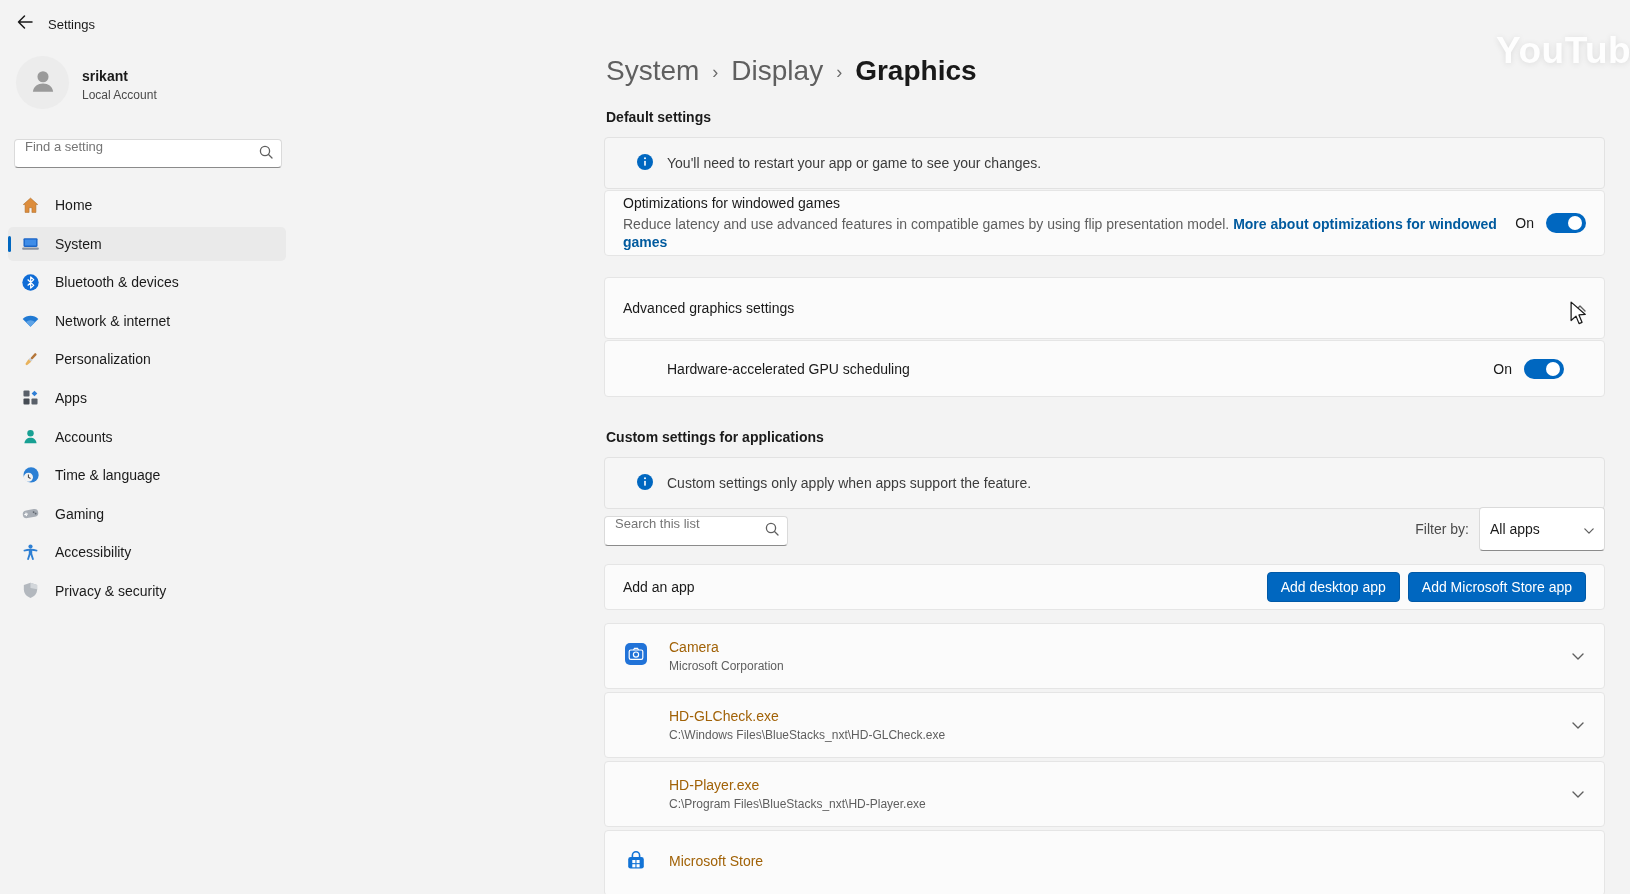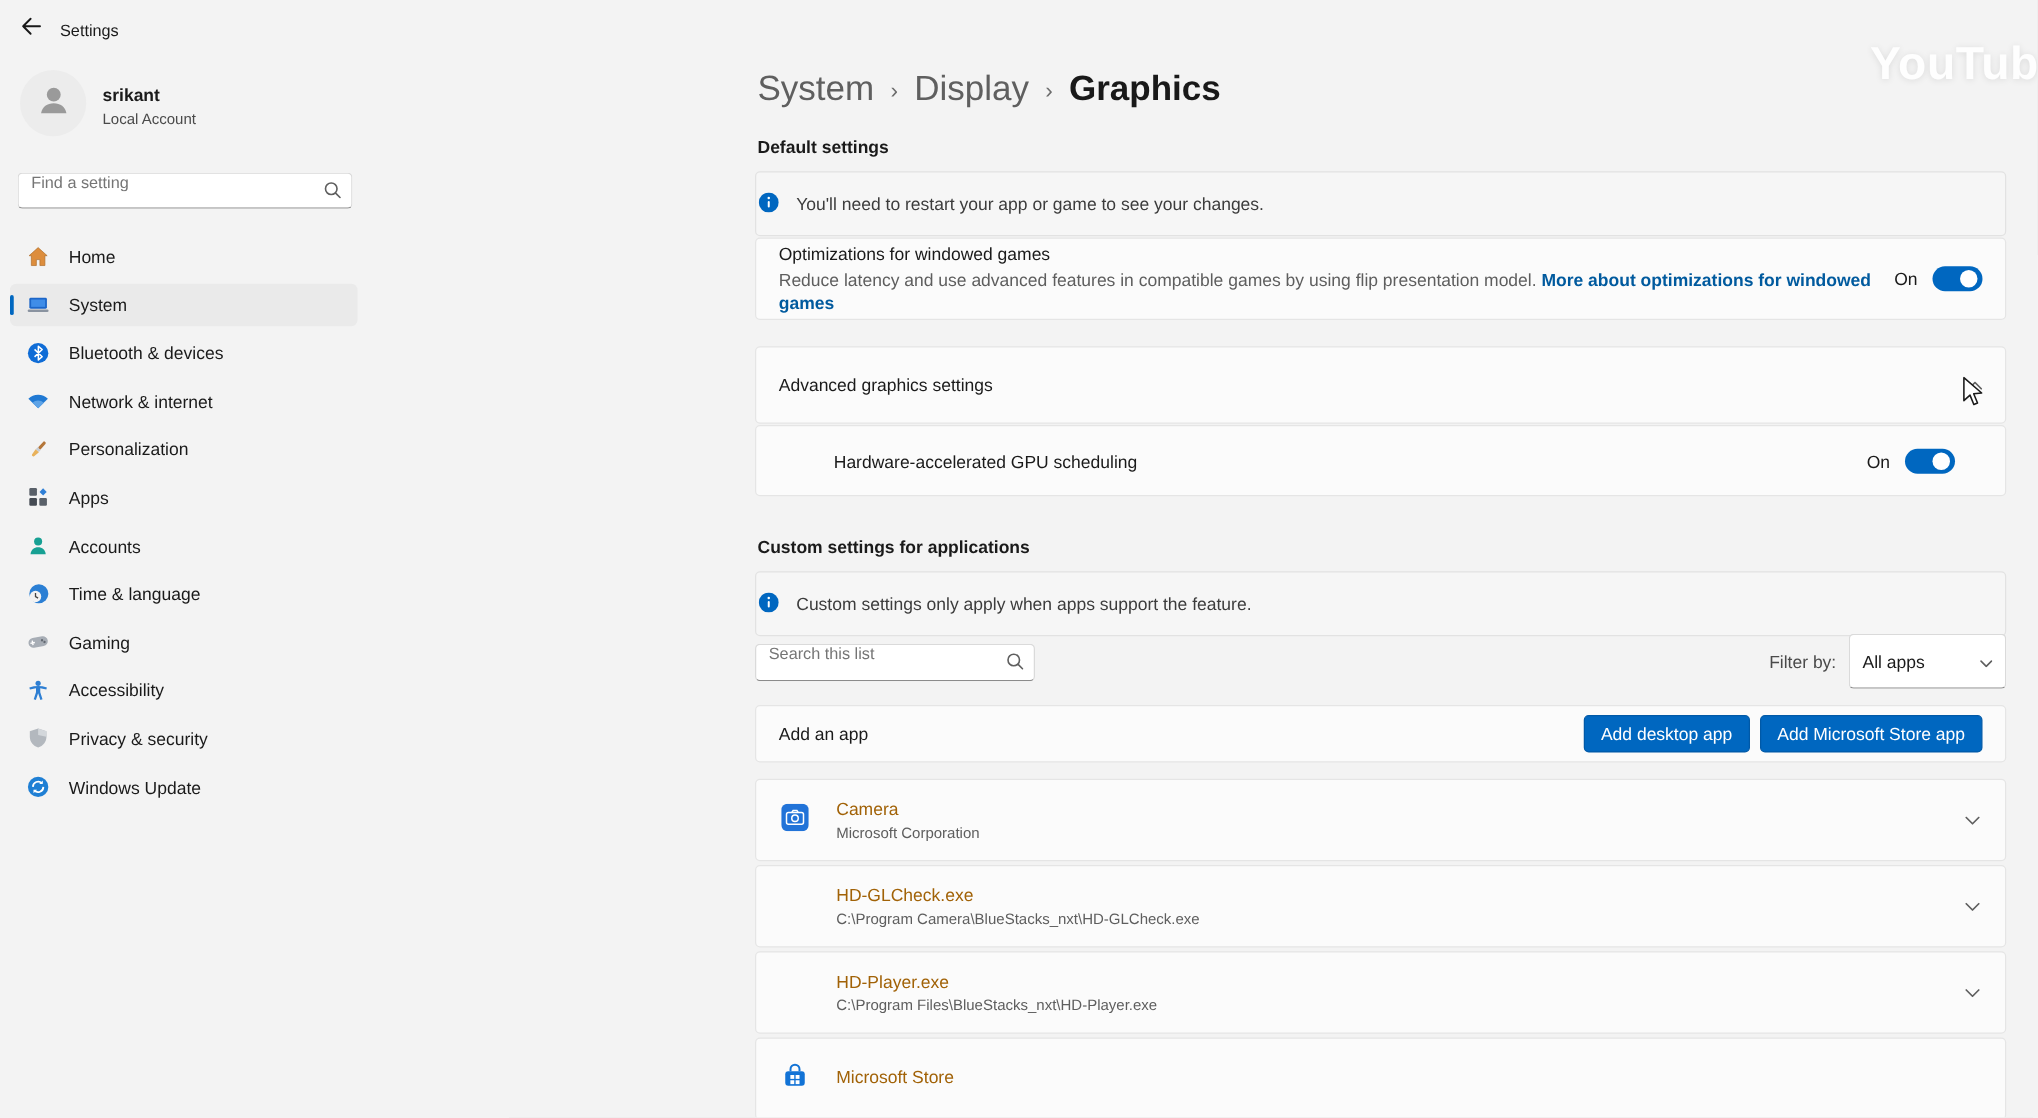--- a/index.html
+++ b/index.html
@@ -12,21 +12,21 @@
   .app-title{position:absolute;left:48px;top:17px;font-size:13px;}
 
   
   .avatar{position:absolute;left:16px;top:56px;width:53px;height:53px;border-radius:50%;background:#ececec;
           display:flex;align-items:center;justify-content:center;overflow:hidden;}
   .user-name{position:absolute;left:82px;top:68px;font-size:14px;font-weight:700;}
   .user-type{position:absolute;left:82px;top:88px;font-size:12px;color:#4a4a4a;}
 
   
   .find-box{position:absolute;left:14px;top:137px;width:268px;height:29px;}
-  .list-search{position:absolute;left:604px;top:514px;width:224px;height:30px;}
+  .list-search{position:absolute;left:604px;top:514px;width:184px;height:30px;}
   .searchwrap{position:relative;width:100%;height:100%;}
   input.search{width:100%;height:100%;box-sizing:border-box;border:1px solid #dadada;border-bottom:1px solid #8b8b8b;
                border-radius:4px;background:#fff;padding:0 30px 14px 10px;font-size:13px;font-family:inherit;color:#1a1a1a;}
   input.search::placeholder{color:#757575;}
   .searchwrap .mag{position:absolute;right:9px;top:8px;}
 
   
   .nav{position:absolute;left:8px;top:188px;width:278px;display:flex;flex-direction:column;gap:4.6px;}
   .nav-item{position:relative;height:34px;display:flex;align-items:center;border-radius:5px;padding-left:13px;
             gap:15px;font-size:14px;cursor:pointer;}
@@ -39,21 +39,21 @@
               font-size:28px;color:#5f5f5f;}
   .crumb{cursor:pointer;}
   .crumb-current{color:#191919;font-weight:600;}
   .crumb-sep{font-size:18px;color:#6c6c6c;padding-top:3px;}
 
   .section-h{position:absolute;left:606px;font-size:14px;font-weight:700;}
   #h-default{top:109px;}
   #h-custom{top:429px;}
 
   .infobar{position:absolute;left:604px;width:1001px;height:52px;background:#f6f6f6;border:1px solid #e2e2e2;
-           border-radius:4px;box-sizing:border-box;display:flex;align-items:center;padding:0 2px;gap:14px;
+           border-radius:4px;box-sizing:border-box;display:flex;align-items:center;padding:0 32px;gap:14px;
            font-size:14px;color:#3c3c3c;}
   #info1{top:137px;}
   #info2{top:457px;}
 
   .card{position:absolute;left:604px;width:1001px;background:#fbfbfb;border:1px solid #e5e5e5;border-radius:4px;
         box-sizing:border-box;display:flex;align-items:center;padding:0 18px;}
   #card-windowed{top:190px;height:66px;}
   #card-advanced{top:277px;height:62px;cursor:pointer;}
   #card-gpu{top:340px;height:57px;padding-left:62px;}
   #card-add{top:564px;height:46px;}
@@ -214,30 +214,20 @@
           </svg></span>
       <span>Accessibility</span>
     </div>
     <div class="nav-item">
       <span class="nav-icon"><svg width="19" height="19" viewBox="0 0 20 20">
             <path d="M10 1.8l7 2.4v4.6c0 4.6-2.9 7.7-7 9-4.1-1.3-7-4.4-7-9V4.2z" fill="#b3b8be"></path>
             <path d="M10 1.8l7 2.4v4.6l-7-1.4z" fill="#d3d7db"></path>
           </svg></span>
       <span>Privacy &amp; security</span>
     </div>
-    <div class="nav-item">
-      <span class="nav-icon"><svg width="19" height="19" viewBox="0 0 20 20">
-            <circle cx="10" cy="10" r="8.6" fill="#1f7fd4"></circle>
-            <path d="M5.6 10a4.4 4.4 0 0 1 7.6-3" fill="none" stroke="#fff" stroke-width="1.5"></path>
-            <path d="M13.9 4.6v3h-3z" fill="#fff"></path>
-            <path d="M14.4 10a4.4 4.4 0 0 1-7.6 3" fill="none" stroke="#fff" stroke-width="1.5"></path>
-            <path d="M6.1 15.4v-3h3z" fill="#fff"></path>
-          </svg></span>
-      <span>Windows Update</span>
-    </div>
   </nav>
 
   <div class="breadcrumb">
     <span class="crumb">System</span>
     <span class="crumb-sep">›</span>
     <span class="crumb">Display</span>
     <span class="crumb-sep">›</span>
     <span class="crumb crumb-current">Graphics</span>
   </div>
 
@@ -353,21 +343,21 @@
       <svg width="12" height="7" viewBox="0 0 12 7">
           <path d="M1 1l5 5 5-5" fill="none" stroke="#5f5f5f" stroke-width="1.4" stroke-linecap="round" stroke-linejoin="round"></path>
         </svg>
     </span>
   </div>
 
   <div class="card app-row" id="row-glcheck">
     <div class="row-icon-slot"></div>
     <div class="row-text">
       <span class="row-title">HD-GLCheck.exe</span>
-      <span class="row-sub">C:\Program Camera\BlueStacks_nxt\HD-GLCheck.exe</span>
+      <span class="row-sub">C:\Windows Files\BlueStacks_nxt\HD-GLCheck.exe</span>
     </div>
     <span class="chev">
       <svg width="12" height="7" viewBox="0 0 12 7">
           <path d="M1 1l5 5 5-5" fill="none" stroke="#5f5f5f" stroke-width="1.4" stroke-linecap="round" stroke-linejoin="round"></path>
         </svg>
     </span>
   </div>
 
   <div class="card app-row" id="row-player">
     <div class="row-icon-slot"></div>

